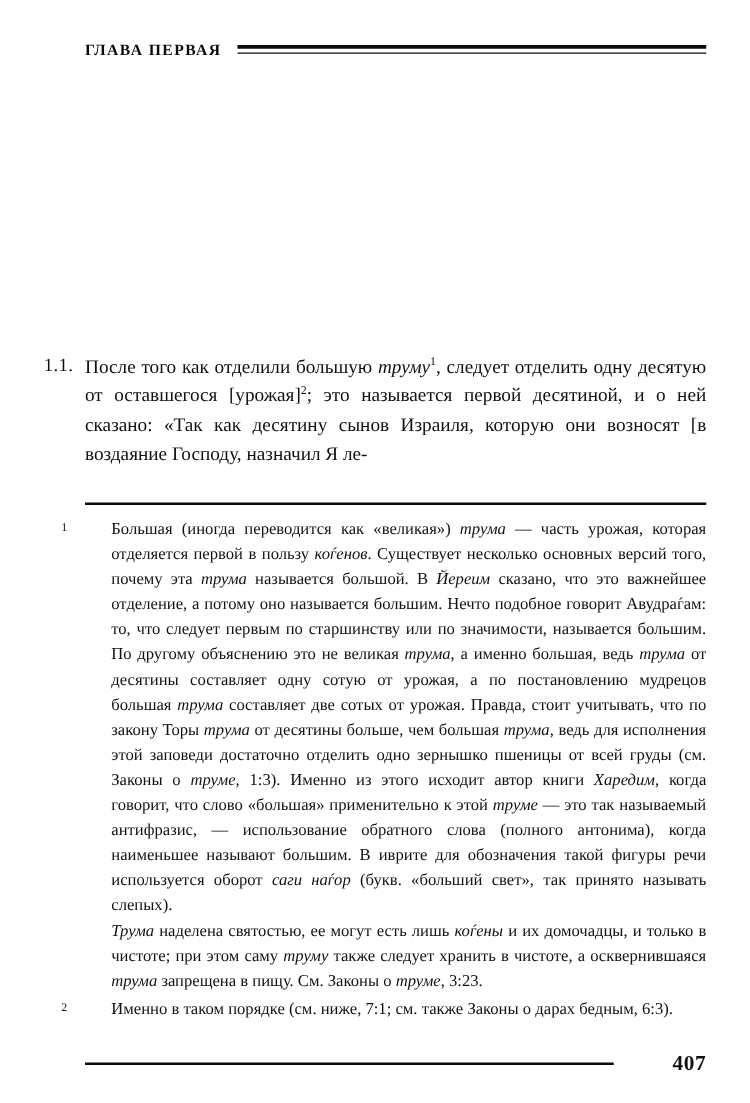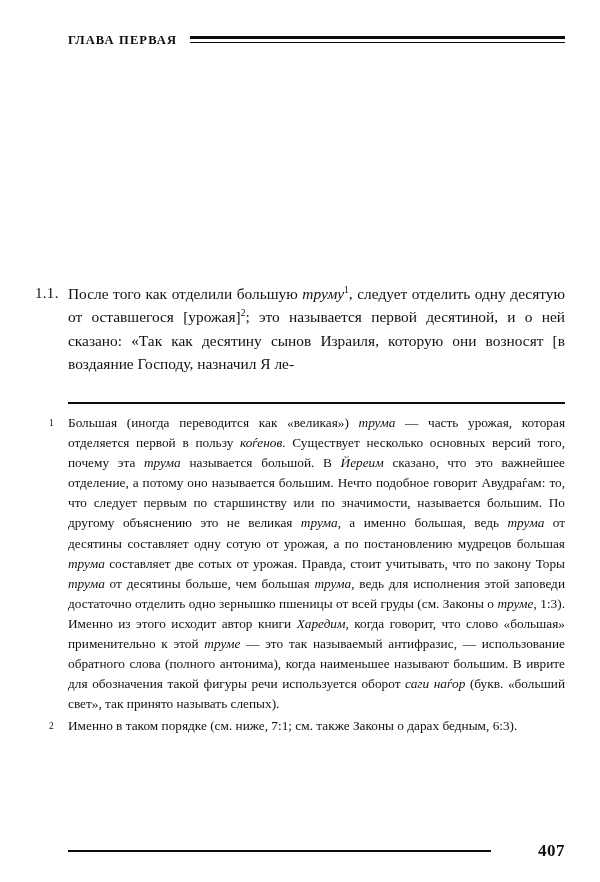--- a/index.html
+++ b/index.html
@@ -128,20 +128,21 @@
   .fn-num {
     width: 19px;
     flex: 0 0 19px;
     font-size: 9.5px;
     line-height: 20.1px;
     font-variant: small-caps;
     padding-top: 0px;
   }
   .fn-body {
     flex: 1 1 auto;
+    margin-left: 21px;
   }
   .fn-text {
     font-size: 13.3px;
     line-height: 20.1px;
     text-align: justify;
     text-justify: inter-word;
     hyphens: manual;
   }
   .fn-text + .fn-text {
     margin-top: 0px;
@@ -189,20 +190,21 @@
     </div>
   </div>
 
   <div class="fn-rule"></div>
 
   <div class="footnotes">
       <div class="fn">
         <div class="fn-num">1</div>
         <div class="fn-body">
           <div class="fn-text">Большая (иногда переводится как «великая») <i>трума</i> — часть урожая, которая отделяется первой в пользу <i>коѓенов</i>. Существует несколько основных версий того, почему эта <i>трума</i> называется большой. В <i>Йереим</i> сказано, что это важнейшее отделение, а потому оно называется большим. Нечто подобное говорит Авудраѓам: то, что следует первым по старшинству или по значимости, называется большим. По другому объяснению это не великая <i>трума</i>, а именно большая, ведь <i>трума</i> от десятины составляет одну сотую от урожая, а по постановлению мудрецов большая <i>трума</i> составляет две сотых от урожая. Правда, стоит учитывать, что по закону Торы <i>трума</i> от десятины больше, чем большая <i>трума</i>, ведь для исполнения этой заповеди достаточно отделить одно зернышко пшеницы от всей груды (см. Законы о <i>труме</i>, 1:3). Именно из этого исходит автор книги <i>Харедим</i>, когда говорит, что слово «большая» применительно к этой <i>труме</i> — это так называемый антифразис, — использование обратного слова (полного антонима), когда наименьшее называют большим. В иврите для обозначения такой фигуры речи используется оборот <i>саги наѓор</i> (букв. «больший свет», так принято называть слепых).</div>
+          <div class="fn-text"><i>Трума</i> наделена святостью, ее могут есть лишь <i>коѓены</i> и их домочадцы, и только в чистоте; при этом саму <i>труму</i> также следует хранить в чистоте, а осквернившаяся <i>трума</i> запрещена в пищу. См. Законы о <i>труме</i>, 3:23.</div>
         </div>
       </div>
       <div class="fn">
         <div class="fn-num">2</div>
         <div class="fn-body">
           <div class="fn-text">Именно в таком порядке (см. ниже, 7:1; см. также Законы о дарах бедным, 6:3).</div>
         </div>
       </div>
     </div>
 

